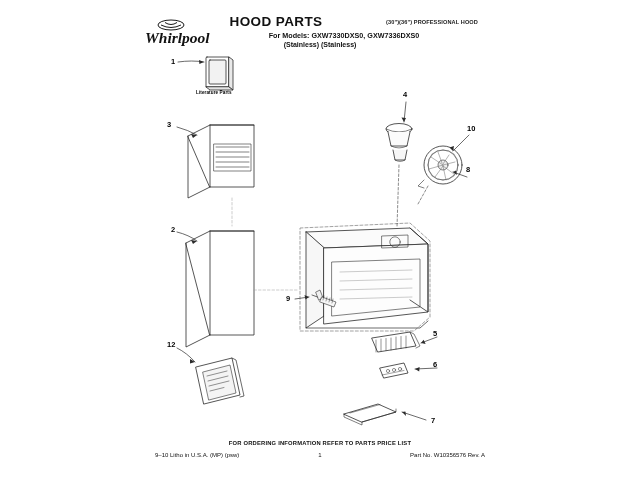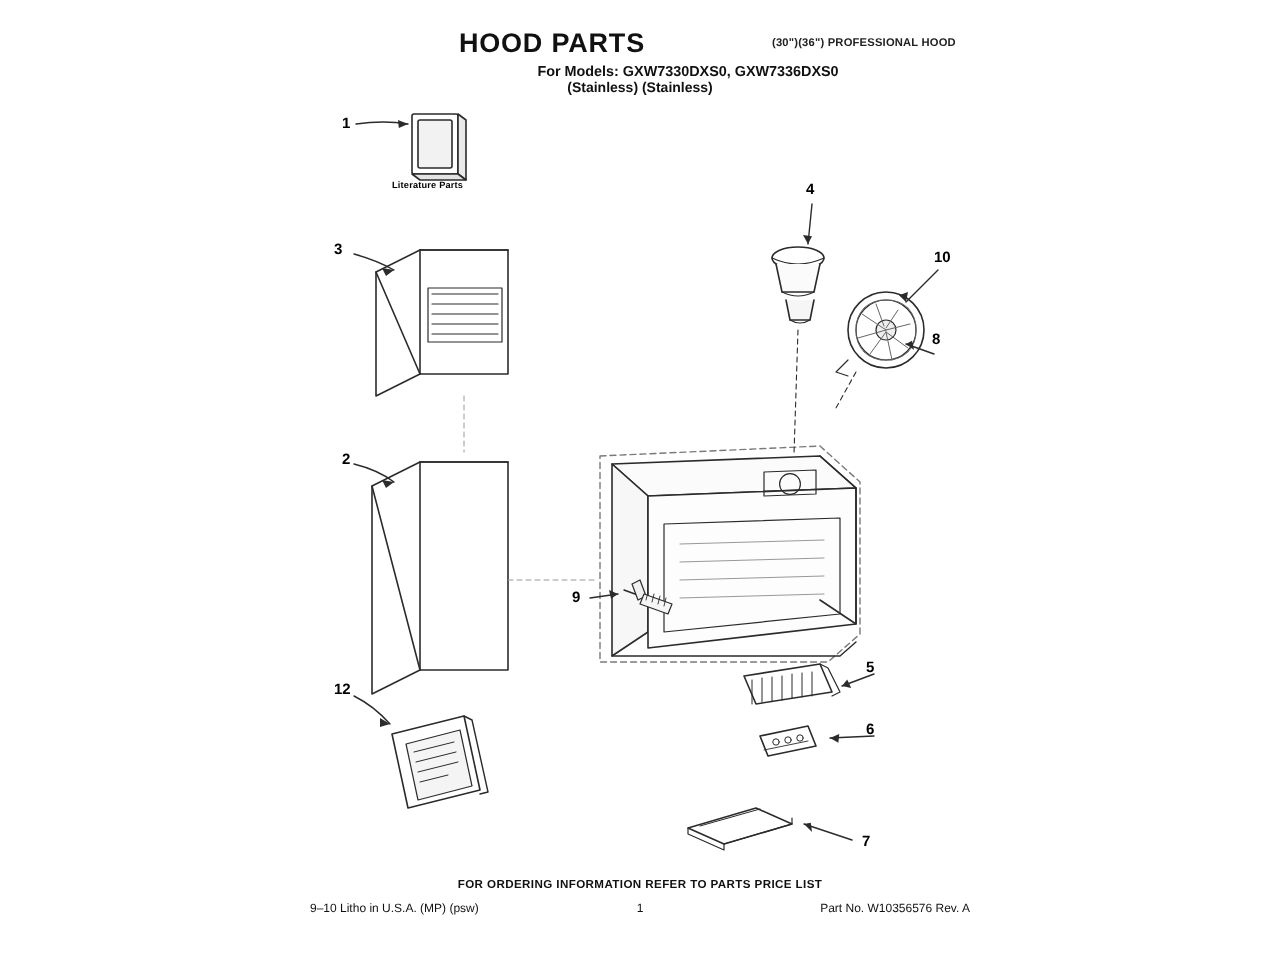--- a/index.html
+++ b/index.html
@@ -121,20 +121,30 @@
     font-weight: bold;
     color: #000;
     letter-spacing: 0.1px;
   }
 </style>
 </head>
 <body>
 
 <div id="page">
 
+  <div class="logo-box">
+    <svg class="logo-svg" width="110" height="30" viewBox="0 0 110 30" xmlns="http://www.w3.org/2000/svg">
+      <g fill="none" stroke="#1a1a1a" stroke-width="1">
+        <ellipse cx="28" cy="7" rx="13" ry="5"></ellipse>
+        <path d="M18 7 q10 5 20 0"></path>
+        <path d="M22 4.5 q6 4 12 0"></path>
+      </g>
+      <text x="2" y="25" font-family="'Liberation Serif', serif" font-size="15.5" font-style="italic" font-weight="bold" fill="#111">Whirlpool</text>
+    </svg>
+  </div>
 
   <div class="title">HOOD PARTS</div>
   <div class="subtitle">For Models: GXW7330DXS0, GXW7336DXS0</div>
   <div class="subtitle2">(Stainless)          (Stainless)</div>
   <div class="hoodtype">(30")(36") PROFESSIONAL HOOD</div>
 
   <svg id="art" width="640" height="480" viewBox="0 0 640 480" xmlns="http://www.w3.org/2000/svg">
     <g fill="none" stroke="#2b2b2b" stroke-width="0.8" stroke-linejoin="round" stroke-linecap="round">
 
       <g>

